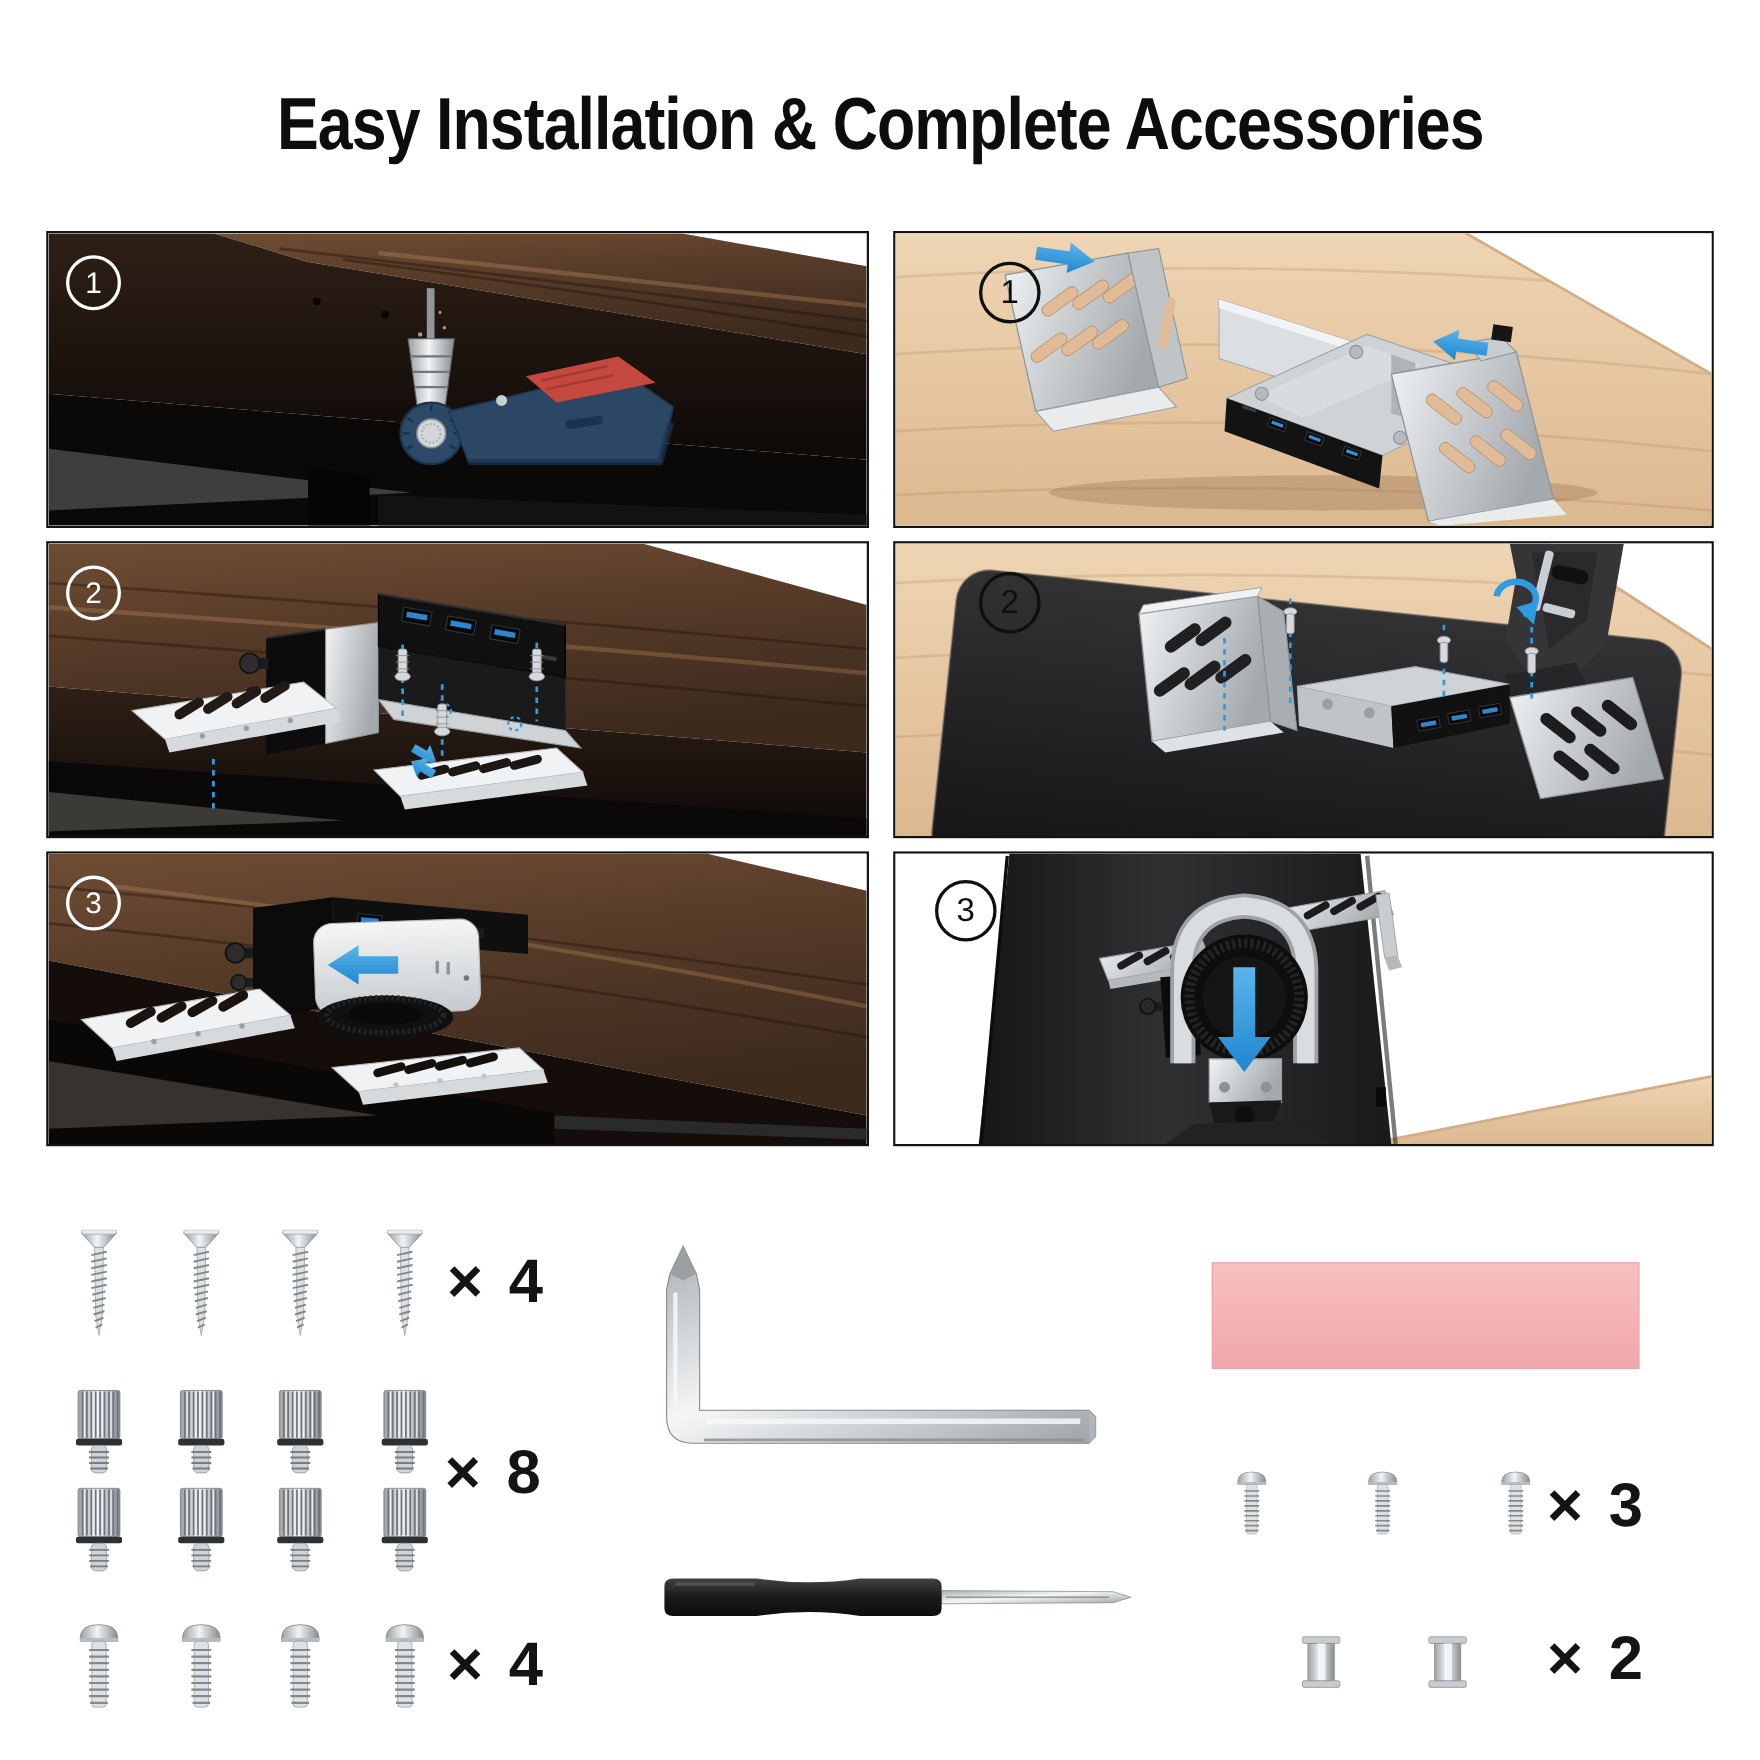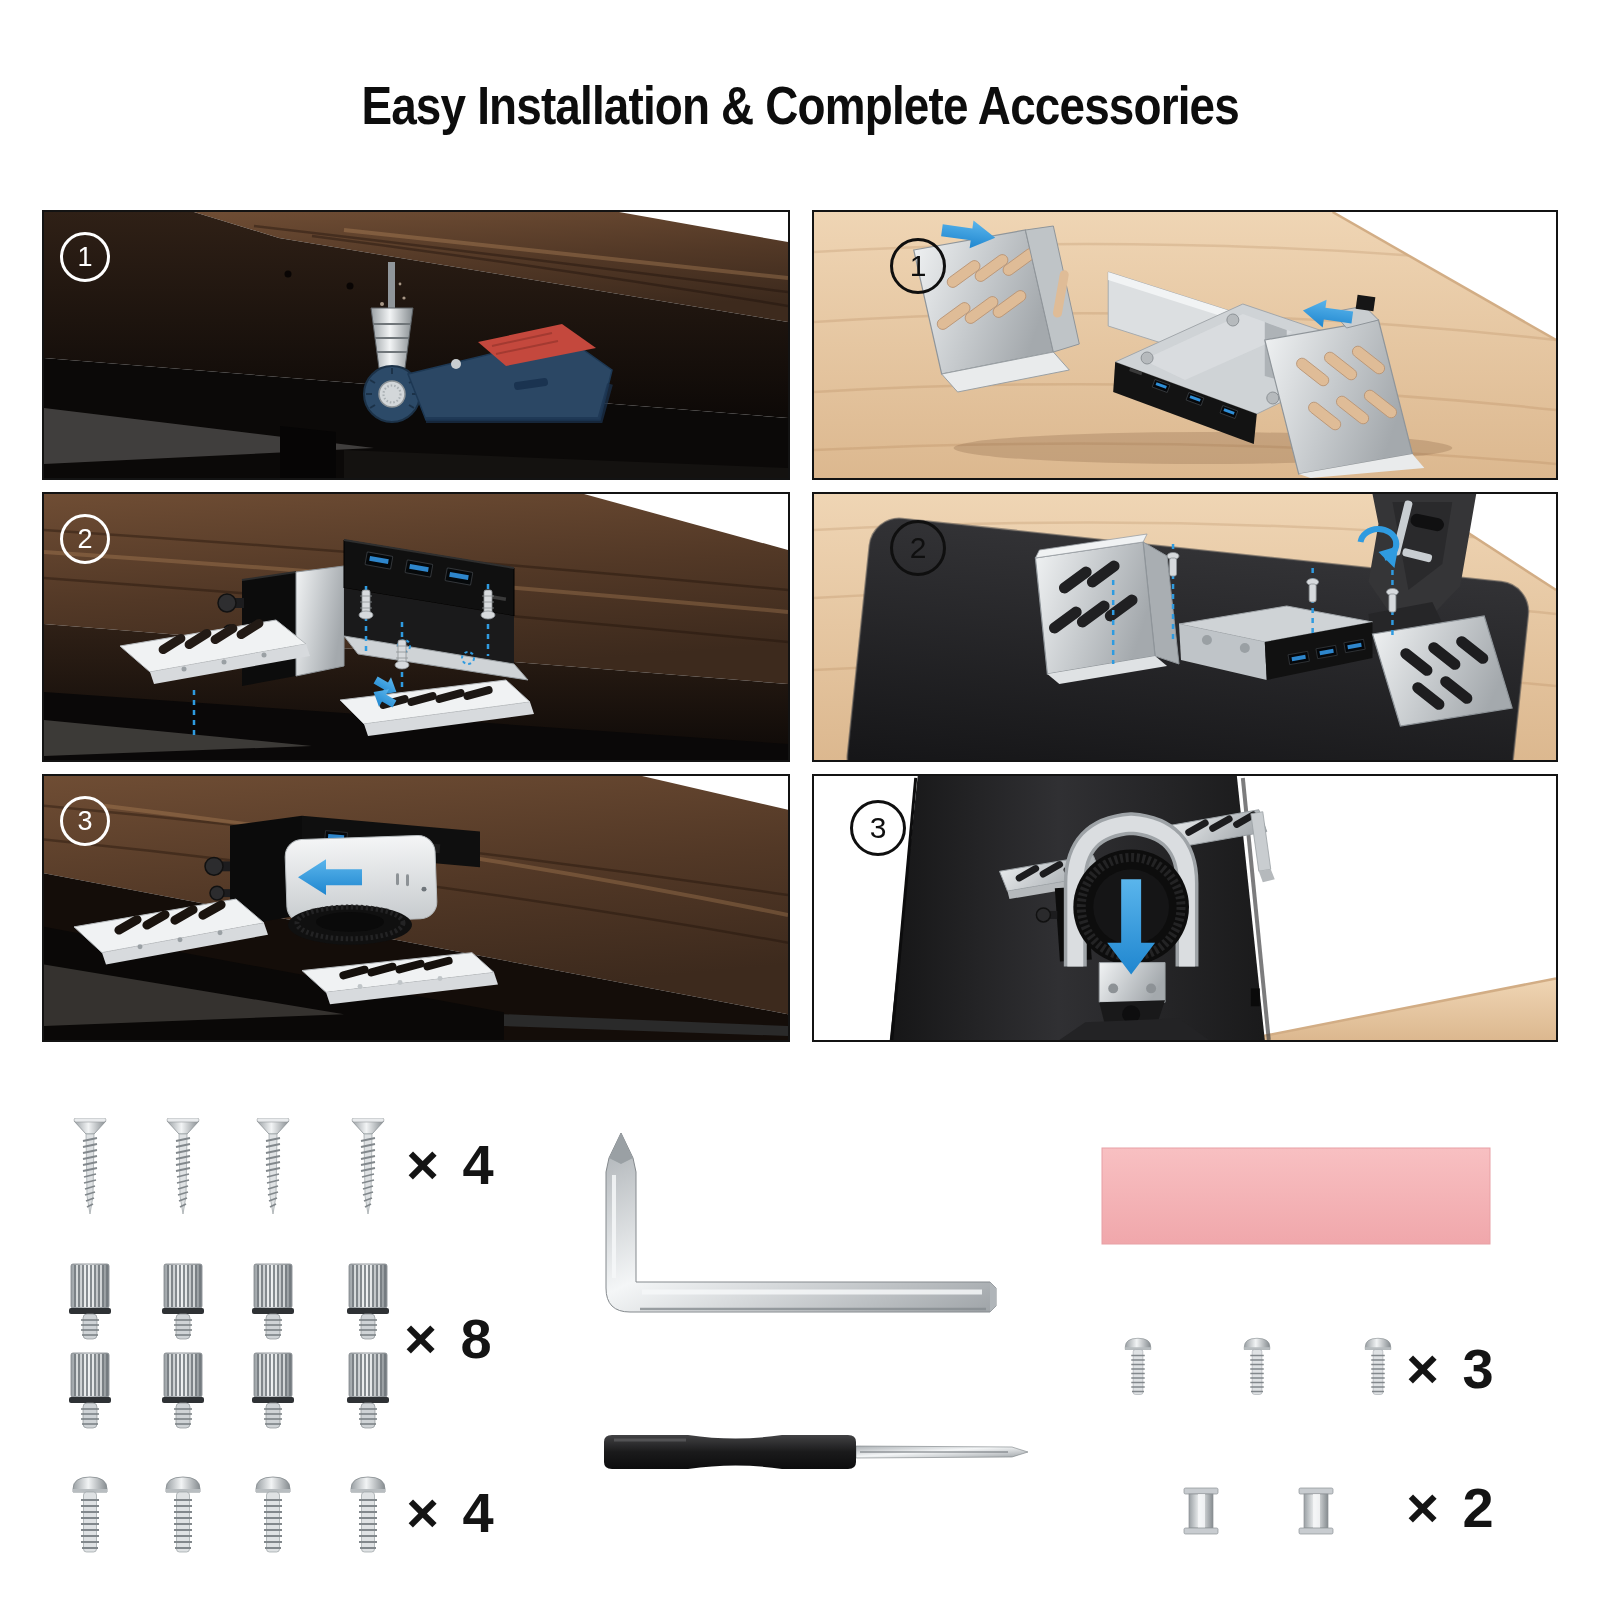--- a/index.html
+++ b/index.html
@@ -1,19 +1,19 @@
 <!DOCTYPE html>
 <html><head>
 <meta charset="utf-8">
 <style>
   html,body{margin:0;padding:0;background:#fff;}
   #canvas{position:relative;width:1600px;height:1600px;background:#fff;overflow:hidden;
           font-family:"Liberation Sans",sans-serif;}
   .title{position:absolute;top:74px;left:0;width:100%;text-align:center;
-         font-size:54px;font-weight:700;color:#0d0d0d;white-space:nowrap;}
+         font-size:67px;font-weight:700;color:#0d0d0d;white-space:nowrap;}
   .title span{display:inline-block;transform:scaleX(.85);letter-spacing:-1px;}
   #panels{position:absolute;left:42px;top:210px;display:grid;
           grid-template-columns:748px 746px;grid-template-rows:270px 270px 268px;
           column-gap:22px;row-gap:12px;}
   .panel{position:relative;border:2px solid #131313;box-sizing:border-box;
          overflow:hidden;background:#fff;margin:0;}
   .panel svg{display:block;width:100%;height:100%;}
   .badge{position:absolute;border-radius:50%;display:flex;align-items:center;
          justify-content:center;font-weight:500;line-height:1;}
   .badge.light{width:44px;height:44px;border:3px solid #fff;color:#fff;

